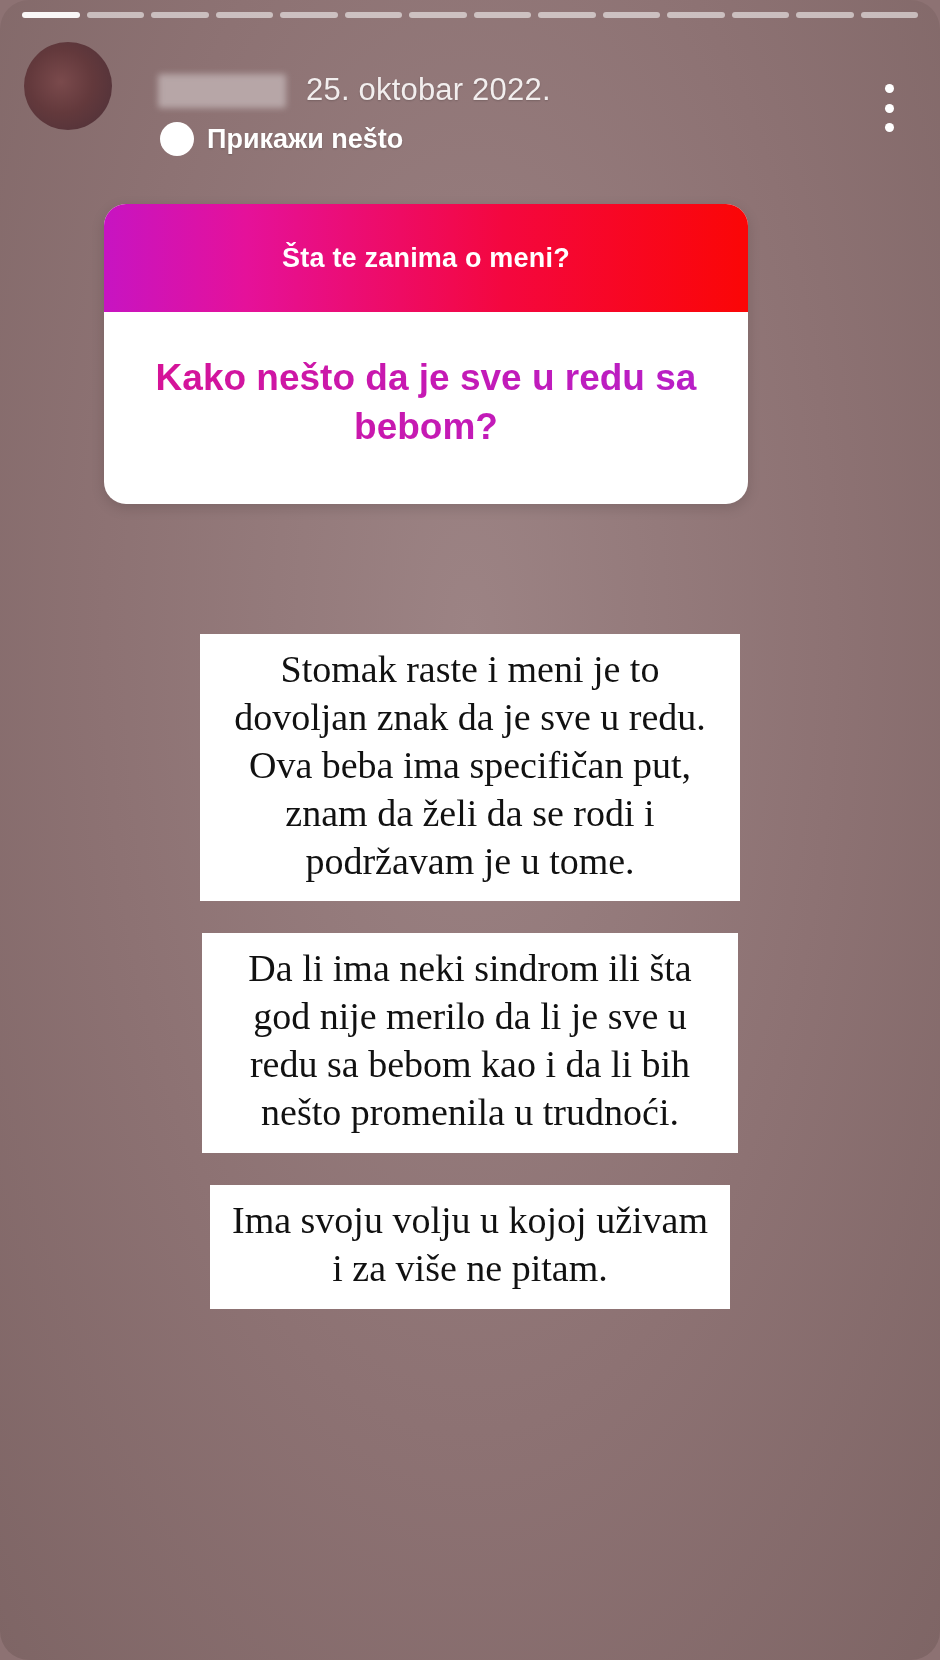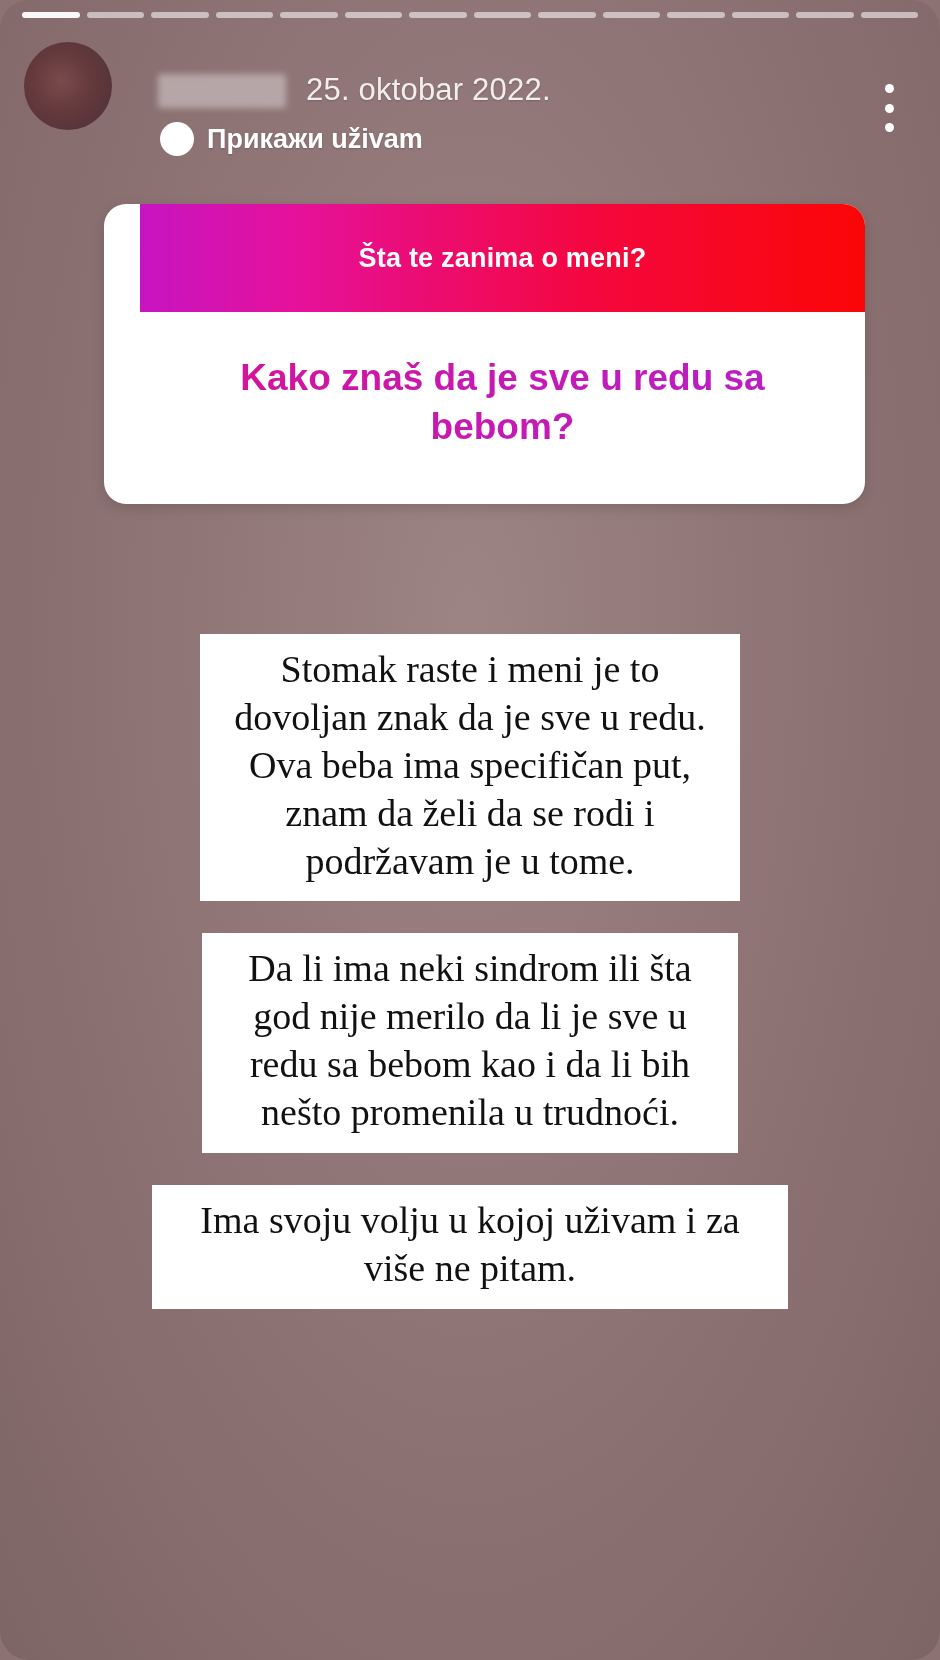--- a/index.html
+++ b/index.html
@@ -128,26 +128,25 @@
     border-radius: 50%;
     background: #ffffff;
     display: block;
   }
 
   
   .question-card {
     position: absolute;
     left: 104px;
     top: 204px;
-    width: 725px;
+    width: 644px;
     border-radius: 22px;
     overflow: hidden;
     background: #ffffff;
     box-shadow: 0 4px 14px rgba(0,0,0,0.14);
-    padding-left: 36px;
   }
   .question-head {
     height: 108px;
     background: linear-gradient(90deg, #c714c2 0%, #e5119a 22%, #f4073f 62%, #fb0606 100%);
     display: flex;
     align-items: center;
     justify-content: center;
   }
   .question-head-text {
     font-size: 27px;
@@ -183,21 +182,21 @@
     padding: 12px 22px 16px 22px;
     font-family: "Liberation Serif", serif;
     font-size: 38px;
     line-height: 1.26;
     color: #111111;
     text-align: center;
     box-sizing: border-box;
   }
   .answer.a1 { width: 540px; }
   .answer.a2 { width: 536px; }
-  .answer.a3 { width: 636px; margin-bottom: 16px; }
+  .answer.a3 { width: 520px; margin-bottom: 16px; }
 </style>
 </head>
 <body>
 
 <div class="story">
 
   <div class="progress-bar">
     <div class="progress-seg active"></div>
     <div class="progress-seg"></div>
     <div class="progress-seg"></div>
@@ -215,36 +214,36 @@
   </div>
 
   <div class="header">
     <div class="avatar"></div>
     <div class="username-blur"></div>
     <div class="username-text"></div>
     <div class="timestamp">25. oktobar 2022.</div>
 
     <div class="translate-row">
       <span class="translate-icon"></span>
-      <span class="translate-label">Прикажи uživam</span>
+      <span class="translate-label">Прикажи nešto</span>
     </div>
 
     <div class="more-menu">
       <span></span>
       <span></span>
       <span></span>
     </div>
   </div>
 
   <div class="question-card">
     <div class="question-head">
       <div class="question-head-text">Šta te zanima o meni?</div>
     </div>
     <div class="question-body">
-      <div class="question-body-text">Kako znaš da je sve u redu sa bebom?</div>
+      <div class="question-body-text">Kako nešto da je sve u redu sa bebom?</div>
     </div>
   </div>
 
   <div class="answers">
     <div class="answer a1">Stomak raste i meni je to dovoljan znak da je sve u redu. Ova beba ima specifičan put, znam da želi da se rodi i podržavam je u tome.</div>
     <div class="answer a2">Da li ima neki sindrom ili šta god nije merilo da li je sve u redu sa bebom kao i da li bih nešto promenila u trudnoći.</div>
     <div class="answer a3">Ima svoju volju u kojoj uživam i za više ne pitam.</div>
   </div>
 
 </div>

